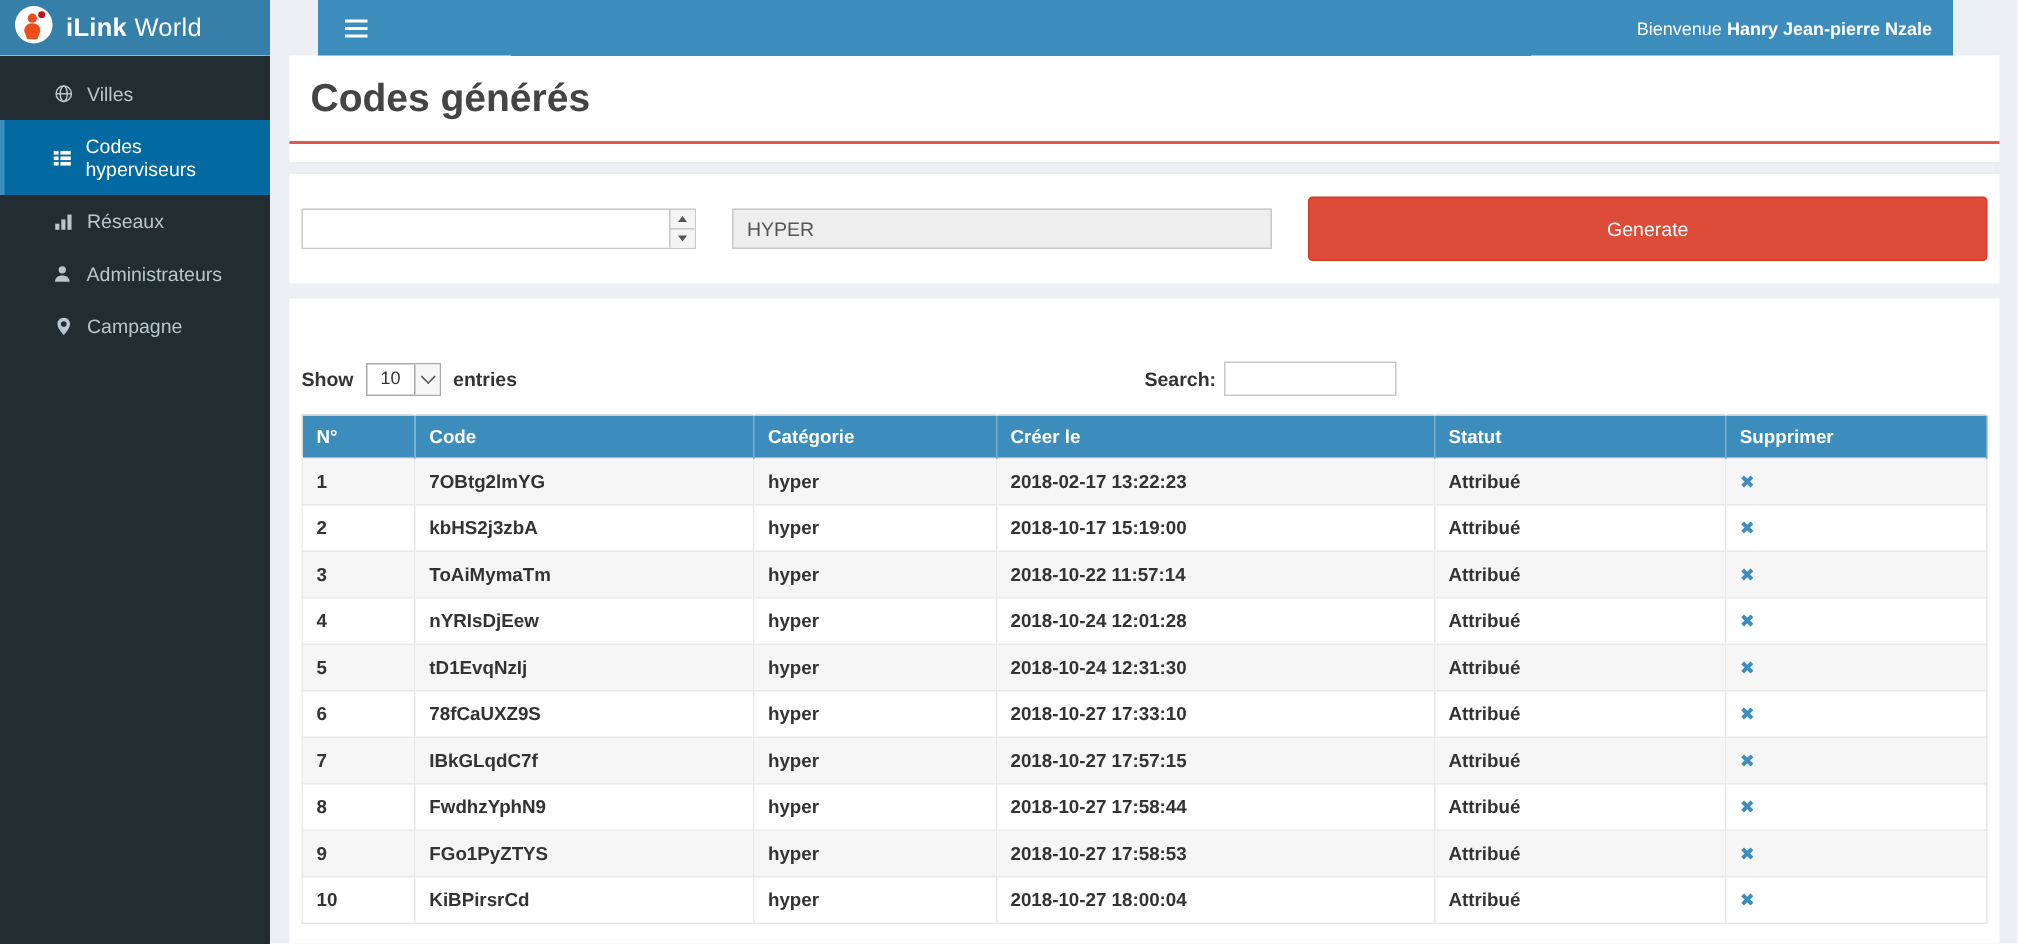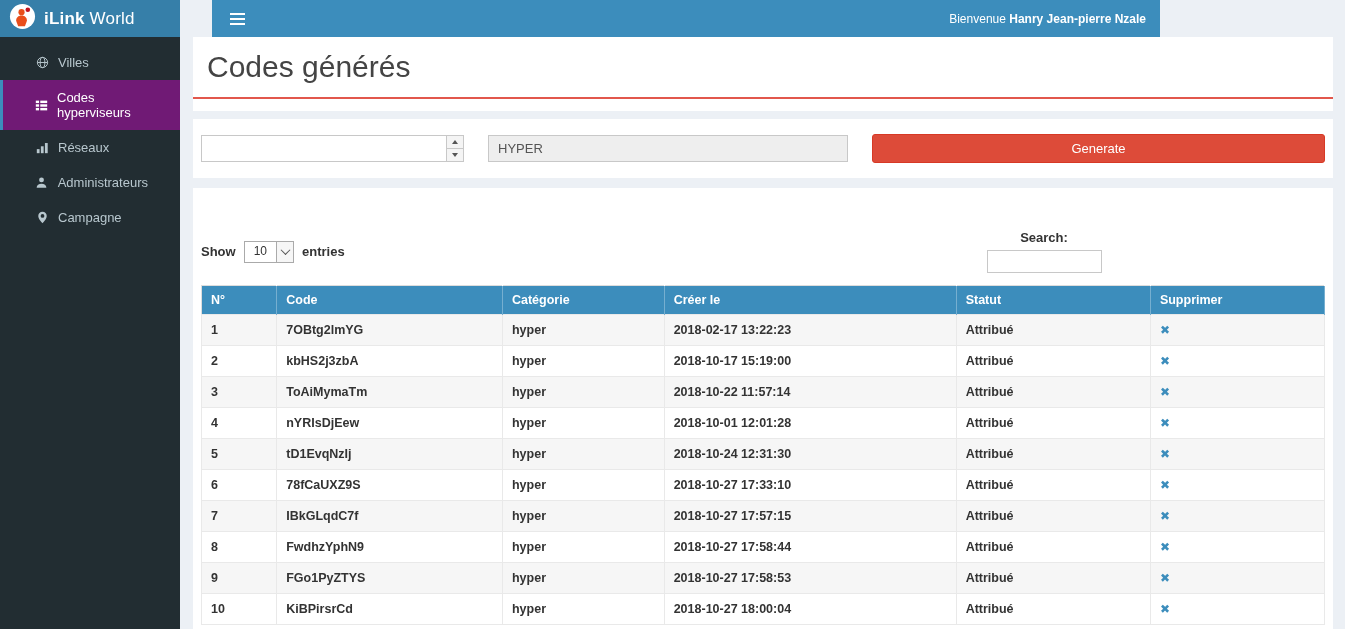--- a/index.html
+++ b/index.html
@@ -1,62 +1,62 @@
 <!DOCTYPE html>
 <html><head>
 <meta charset="utf-8">
 <style>
   * { box-sizing: border-box; margin: 0; padding: 0; }
   html,body { width:1345px; height:629px; overflow:hidden; }
   body { font-family:"Liberation Sans","DejaVu Sans",sans-serif; background:#ecf0f5; }
 
   
-  .header { position:fixed; top:0; left:0; width:1160px; height:37px; display:flex; z-index:20; }
+  .header { position:fixed; top:0; left:0; width:1302px; height:37px; display:flex; z-index:20; }
   .logo { width:180px; background:#367fa9; color:#fff; display:flex; align-items:center; gap:8px; padding-left:9px; cursor:pointer; }
   .logo-text { font-size:17px; letter-spacing:.2px; }
   .logo-text b { font-weight:700; }
   .navbar { flex:1; background:#3c8dbc; display:flex; align-items:center; justify-content:space-between; padding:0 14px;margin-left:32px; }
   .hamburger { display:inline-flex; flex-direction:column; gap:3px; cursor:pointer; padding:4px; }
   .hamburger i { display:block; width:15px; height:2px; background:#fff; }
   .welcome { color:#fff; font-size:12px; }
   .welcome b { font-weight:700; }
 
   
   .sidebar { position:fixed; top:37px; left:0; width:180px; height:592px; background:#222d32; z-index:10; }
   #sidebar-menu { padding-top:8px; }
   .sb-item { display:flex; align-items:center; gap:9px; padding:10px 32px; color:#b8c7ce; font-size:13px; cursor:pointer; border-left:3px solid transparent; }
-  .sb-item.active { background:#701a75; color:#fff; border-left-color:#3c8dbc; }
+  .sb-item.active { background:#0369a1; color:#fff; border-left-color:#3c8dbc; }
   .sb-icon { width:14px; display:inline-flex; justify-content:center; }
 
   
   .content { margin-left:180px; padding:37px 12px 0 13px; }
   .title-box { background:#fff; padding:13px 0 12px; }
-  .title-box h1 { font-size:30px; font-weight:400; color:#444; padding-left:14px; }
+  .title-box h1 { font-size:26px; font-weight:700; color:#444; padding-left:14px; }
   .red-hr { height:2px; background:#e2574c; margin-top:13px; }
 
   .box { background:#fff; }
   .form-box { margin-top:8px; padding:15px 8px; display:flex; align-items:center; gap:24px; }
   .spin-wrap { position:relative; width:263px; height:27px; border:1px solid #c8c8c8; background:#fff; }
   .spin-input { width:100%; height:100%; border:none; outline:none; padding:0 24px 0 8px; font-size:13px; font-family:inherit; }
   .spinner { position:absolute; right:0; top:0; width:17px; height:100%; border-left:1px solid #c8c8c8; display:flex; flex-direction:column; cursor:pointer; background:#f4f4f4; }
   .spinner .up, .spinner .down { flex:1; display:flex; align-items:center; justify-content:center; }
   .spinner .up { border-bottom:1px solid #c8c8c8; }
   .spinner .up::after { content:""; border-left:3px solid transparent; border-right:3px solid transparent; border-bottom:4px solid #555; }
   .spinner .down::after { content:""; border-left:3px solid transparent; border-right:3px solid transparent; border-top:4px solid #555; }
   .cat-input { width:360px; height:27px; border:1px solid #c8c8c8; background:#eee; color:#555; font-size:13px; padding:0 9px; font-family:inherit; }
-  .gen-btn { flex:1; height:29px; background:#dd4b39; border:1px solid #d73925; border-radius:3px; color:#fff; font-size:13px; font-family:inherit; cursor:pointer; }
+  .gen-btn { flex:1; height:43px; background:#dd4b39; border:1px solid #d73925; border-radius:3px; color:#fff; font-size:13px; font-family:inherit; cursor:pointer; }
 
   .table-box { margin-top:10px; padding:42px 8px 10px; min-height:462px; }
   .dt-controls { display:flex; margin-bottom:12px; font-size:13px; font-weight:700; color:#333; }
   .dt-length { width:50%; display:flex; align-items:center; gap:8px; }
   .select { display:inline-flex; align-items:stretch; border:1px solid #aaa; background:#fff; height:22px; cursor:pointer; font-weight:400; }
   .sel-val { padding:2px 9px 0 9px; font-size:12px; }
   .sel-arrow { width:17px; border-left:1px solid #aaa; background:#f6f6f6; display:flex; align-items:center; justify-content:center; }
   .sel-arrow::after { content:""; width:6px; height:6px; border-right:1.5px solid #555; border-bottom:1.5px solid #555; transform:rotate(45deg) translate(-1px,-1px); }
-  .dt-search { width:50%; display:flex; align-items:center; gap:5px;flex-direction:column; }
+  .dt-search { width:50%; display:flex; align-items:center; gap:5px; }
   .search-input { width:115px; height:23px; border:1px solid #c8c8c8; font-family:inherit; font-size:12px; padding:0 6px; }
 
   table.data-table { width:100%; border-collapse:collapse; border:1px solid #ddd; table-layout:fixed; }
   .data-table th { background:#3c8dbc; color:#fff; font-size:12.5px; font-weight:700; text-align:left; padding:7px 9px; border-right:1px solid rgba(255,255,255,.3); border-bottom:1px solid #37839
   0; cursor:pointer; }
   .data-table td { font-size:12.5px; color:#333; font-weight:600; padding:8px 9px; border:1px solid #e9e9e9; overflow:hidden; white-space:nowrap; }
   .data-table tbody tr:nth-child(odd) { background:#f6f6f6; }
   .del-x { color:#3c8dbc; font-weight:700; font-size:12px; cursor:pointer; }
 
   .dt-footer { margin-top:28px; font-size:13px; }
@@ -219,21 +219,21 @@
             <td>ToAiMymaTm</td>
             <td>hyper</td>
             <td>2018-10-22 11:57:14</td>
             <td>Attribué</td>
             <td><span class="del-x">✖</span></td>
           </tr>
           <tr>
             <td>4</td>
             <td>nYRIsDjEew</td>
             <td>hyper</td>
-            <td>2018-10-01 12:01:28</td>
+            <td>2018-10-24 12:01:28</td>
             <td>Attribué</td>
             <td><span class="del-x">✖</span></td>
           </tr>
           <tr>
             <td>5</td>
             <td>tD1EvqNzIj</td>
             <td>hyper</td>
             <td>2018-10-24 12:31:30</td>
             <td>Attribué</td>
             <td><span class="del-x">✖</span></td>

